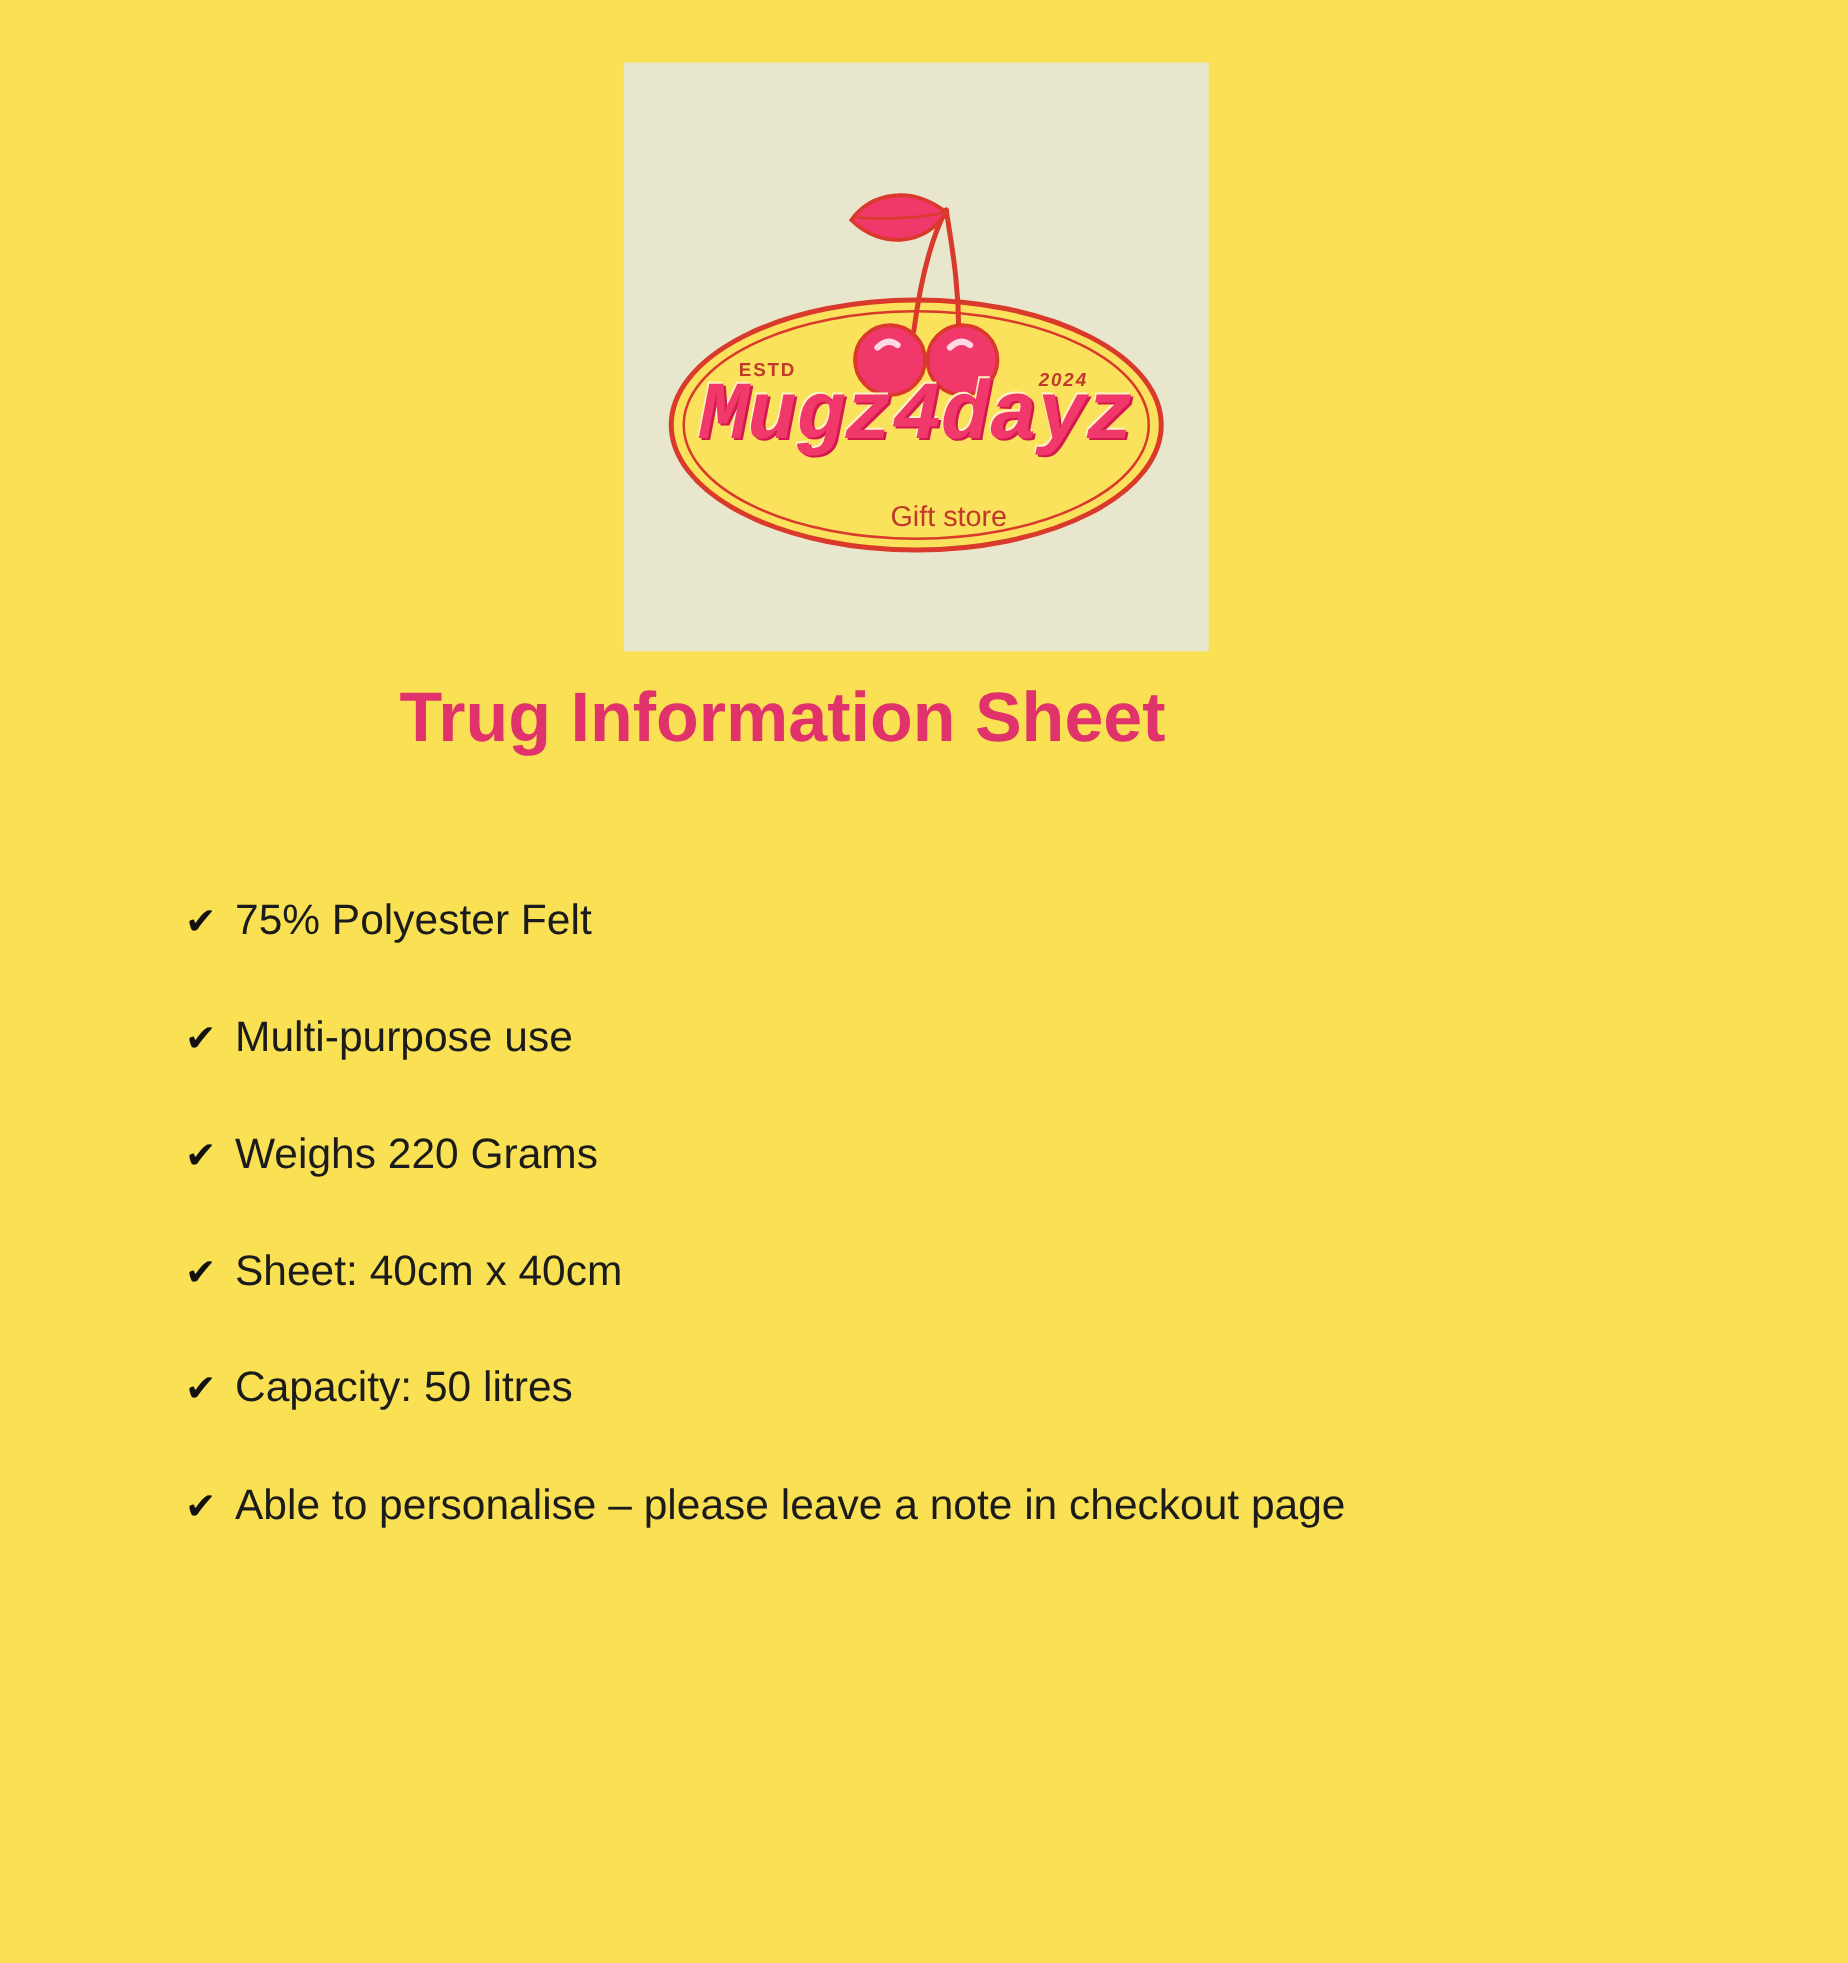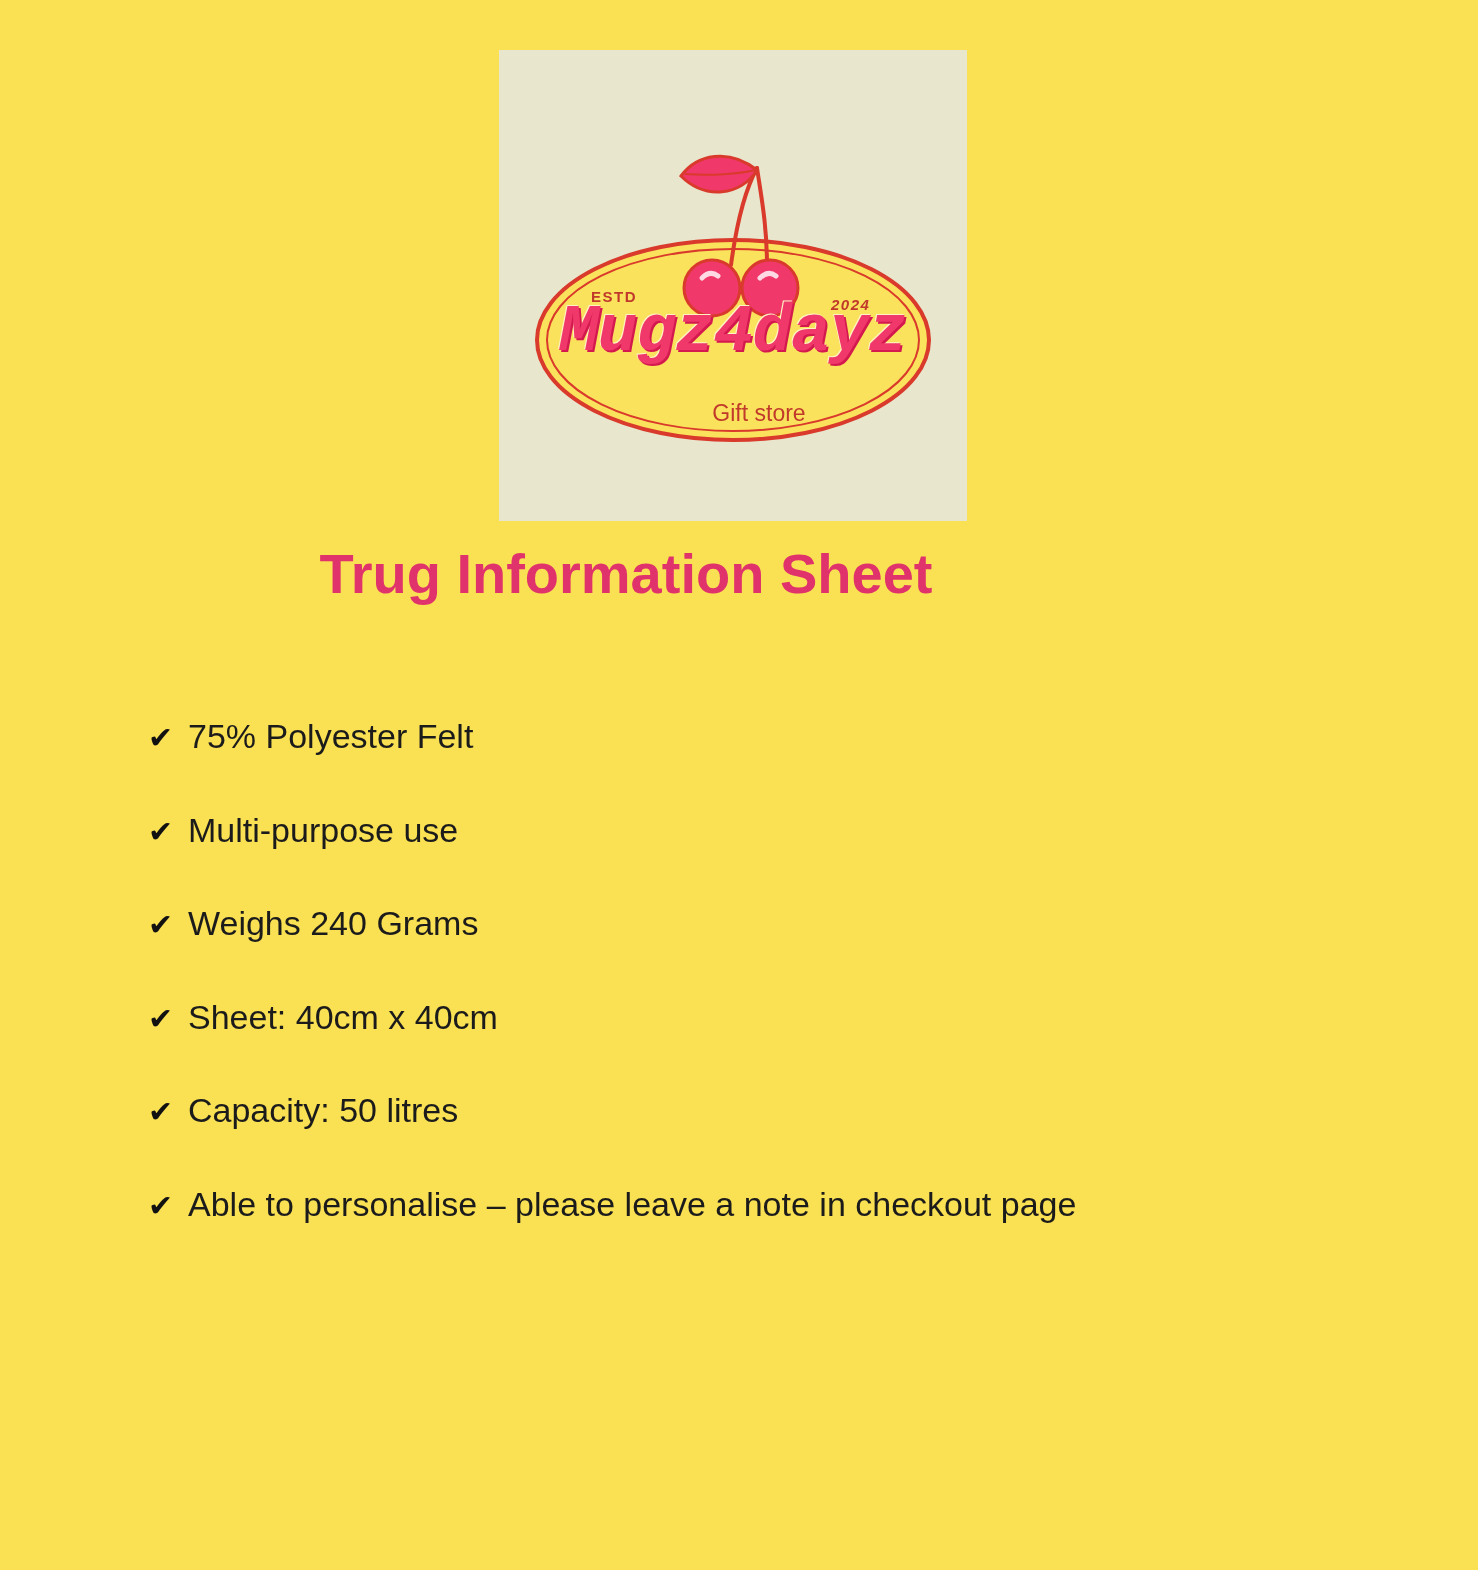--- a/index.html
+++ b/index.html
@@ -153,21 +153,21 @@
     <div class="feature-row">
       <span class="feature-check">✔</span>
       <span class="feature-text">75% Polyester Felt</span>
     </div>
     <div class="feature-row">
       <span class="feature-check">✔</span>
       <span class="feature-text">Multi-purpose use</span>
     </div>
     <div class="feature-row">
       <span class="feature-check">✔</span>
-      <span class="feature-text">Weighs 240 Grams</span>
+      <span class="feature-text">Weighs 220 Grams</span>
     </div>
     <div class="feature-row">
       <span class="feature-check">✔</span>
       <span class="feature-text">Sheet: 40cm x 40cm</span>
     </div>
     <div class="feature-row">
       <span class="feature-check">✔</span>
       <span class="feature-text">Capacity: 50 litres</span>
     </div>
     <div class="feature-row">

